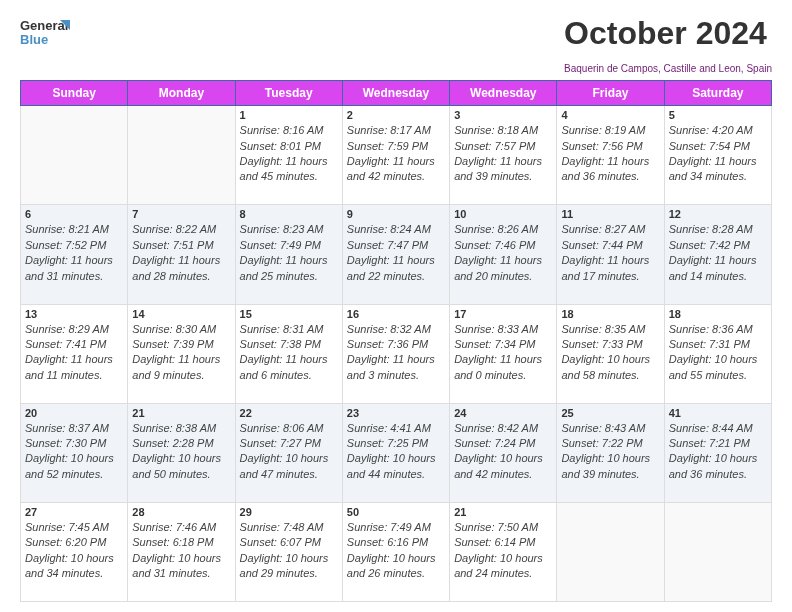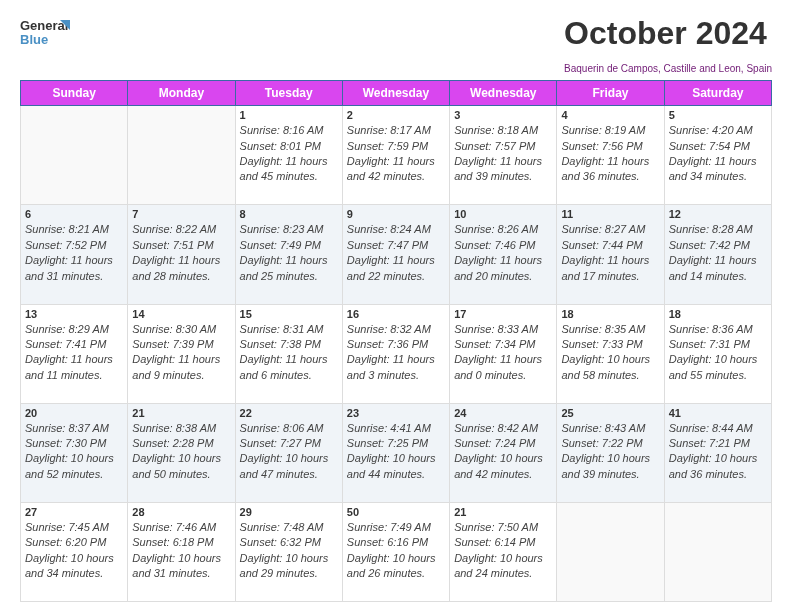--- a/index.html
+++ b/index.html
@@ -296,21 +296,21 @@
           </td>
           <td>
             <span class="day-num">28</span>
             <div class="day-detail">Sunrise: 7:46 AM
 Sunset: 6:18 PM
 Daylight: 10 hours and 31 minutes.</div>
           </td>
           <td>
             <span class="day-num">29</span>
             <div class="day-detail">Sunrise: 7:48 AM
-Sunset: 6:32 PM
+Sunset: 6:07 PM
 Daylight: 10 hours and 29 minutes.</div>
           </td>
           <td>
             <span class="day-num">50</span>
             <div class="day-detail">Sunrise: 7:49 AM
 Sunset: 6:16 PM
 Daylight: 10 hours and 26 minutes.</div>
           </td>
           <td>
             <span class="day-num">21</span>

